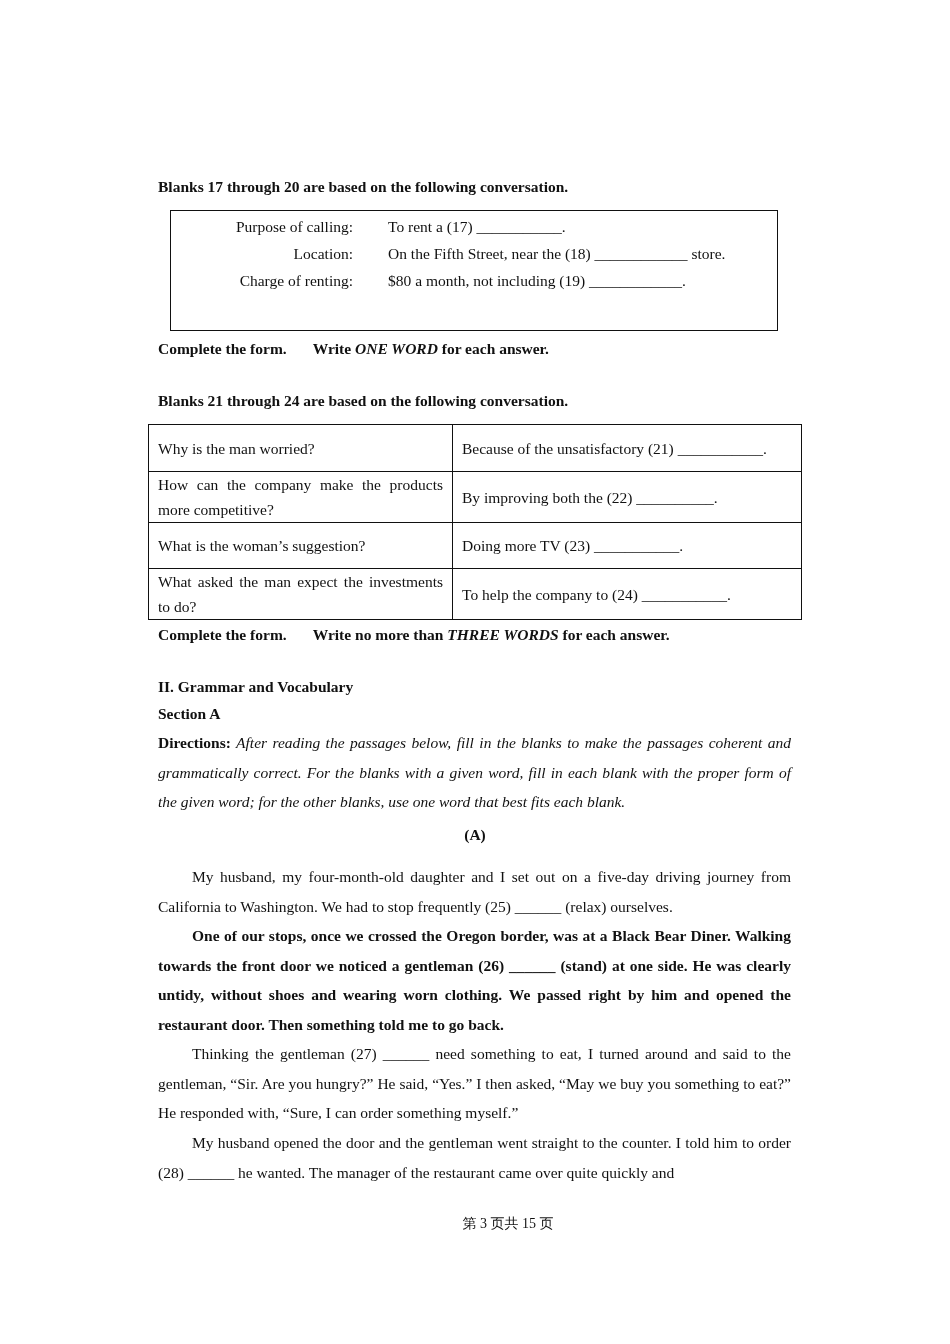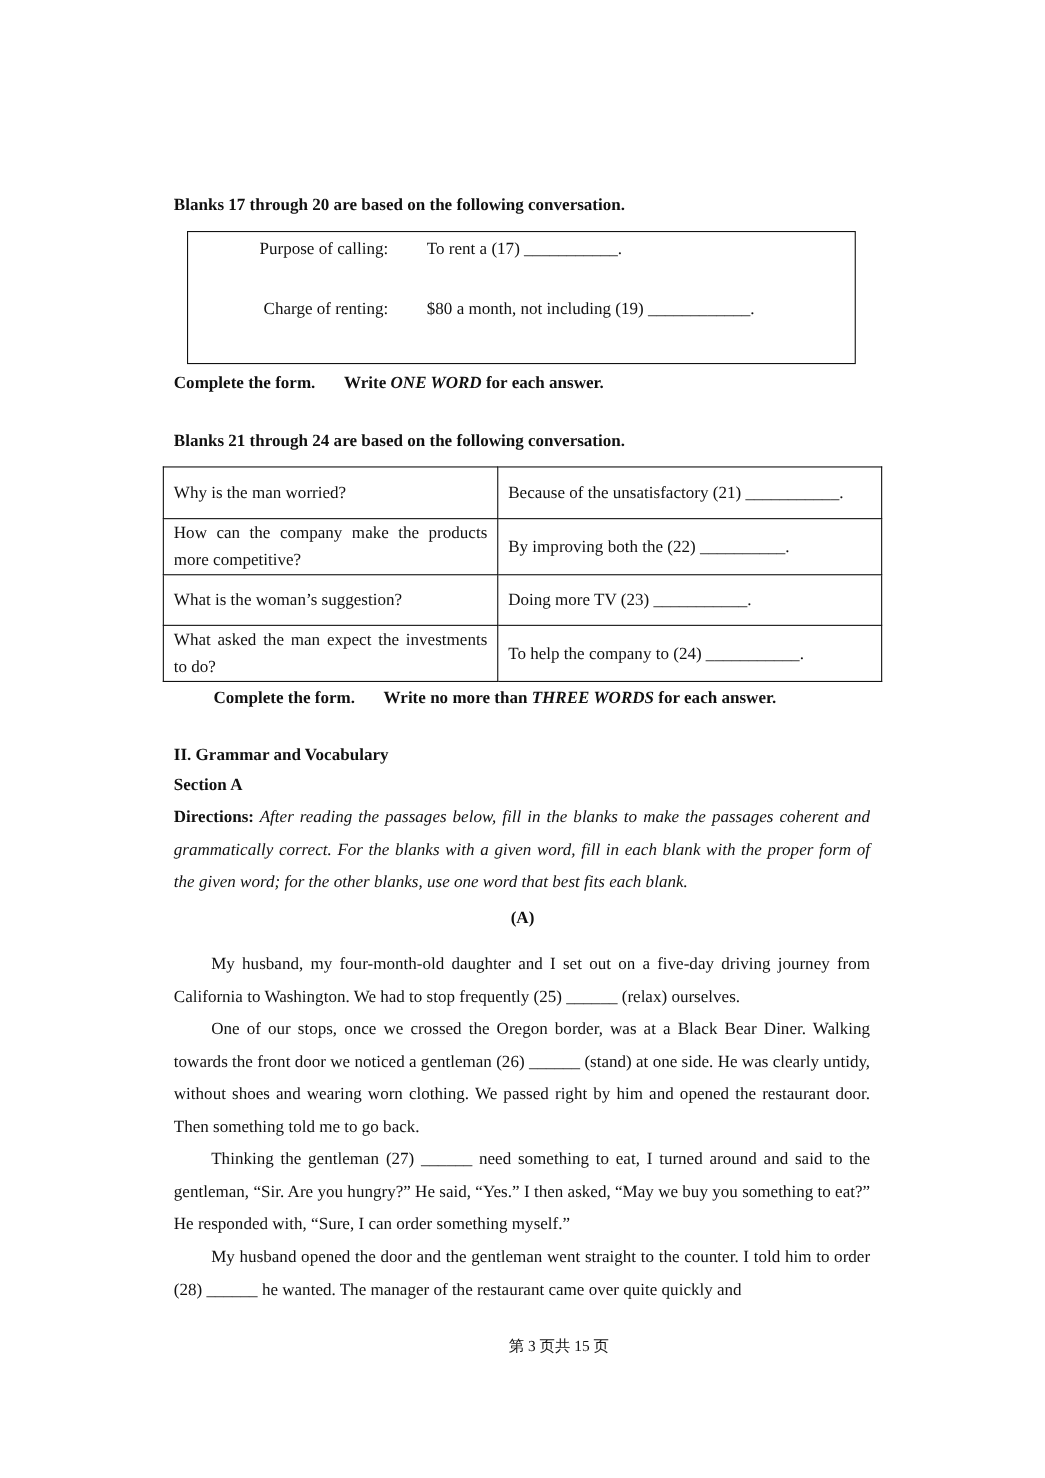--- a/index.html
+++ b/index.html
@@ -27,20 +27,24 @@
 </head>
 <body>
 
 <div class="abs heading" style="top:178px;">Blanks 17 through 20 are based on the following conversation.</div>
 
 <div class="abs box1">
   <div class="row" style="top:7px;">
     <span class="lab">Purpose of calling:</span>
     <span class="val">To rent a (17) ___________.</span>
   </div>
+  <div class="row" style="top:34px;">
+    <span class="lab">Location:</span>
+    <span class="val">On the Fifth Street, near the (18) ____________ store.</span>
+  </div>
   <div class="row" style="top:61px;">
     <span class="lab">Charge of renting:</span>
     <span class="val">$80 a month, not including (19) ____________.</span>
   </div>
 </div>
 
 <div class="abs" style="left:158px; top:340px;">
   <span class="bold">Complete the form.</span><span style="display:inline-block;width:26px;"></span><span class="bold">Write </span><span class="bold it">ONE WORD</span><span class="bold"> for each answer.</span>
 </div>
 
@@ -60,28 +64,28 @@
     <td class="q">What is the woman’s suggestion?</td>
     <td>Doing more TV (23) ___________.</td>
   </tr>
   <tr class="r4">
     <td class="q">What asked the man expect the investments to do?</td>
     <td>To help the company to (24) ___________.</td>
   </tr>
 </tbody>
   </table>
 
-<div class="abs" style="left:158px; top:626px;margin-left:36px;">
+<div class="abs" style="left:158px; top:626px;">
   <span class="bold">Complete the form.</span><span style="display:inline-block;width:26px;"></span><span class="bold">Write no more than </span><span class="bold it">THREE WORDS</span><span class="bold"> for each answer.</span>
 </div>
 
 <div class="abs heading" style="top:678px;">II. Grammar and Vocabulary</div>
 <div class="abs heading" style="top:705px;">Section A</div>
 <div class="para" style="top:728px;"><span class="bold">Directions:</span><span class="it"> After reading the passages below, fill in the blanks to make the passages coherent and grammatically correct. For the blanks with a given word, fill in each blank with the proper form of the given word; for the other blanks, use one word that best fits each blank.</span></div>
 
 <div class="abs bold" style="left:0; width:950px; text-align:center; top:826px;">(A)</div>
 
 <div class="para indent" style="top:862px;">My husband, my four-month-old daughter and I set out on a five-day driving journey from California to Washington. We had to stop frequently (25) ______ (relax) ourselves.</div>
-<div class="para indent" style="top:921px;">One of our stops, once we crossed the Oregon border, was at a Black Bear Diner. Walking towards the front door we noticed a gentleman (26) ______ (stand) at one side. He was clearly untidy, without shoes and wearing worn clothing. We passed right by him and opened the restaurant door. Then something told me to go back.</div>
+<div class="para indent" style="top:921px;font-weight:bold;">One of our stops, once we crossed the Oregon border, was at a Black Bear Diner. Walking towards the front door we noticed a gentleman (26) ______ (stand) at one side. He was clearly untidy, without shoes and wearing worn clothing. We passed right by him and opened the restaurant door. Then something told me to go back.</div>
 <div class="para indent" style="top:1039px;">Thinking the gentleman (27) ______ need something to eat, I turned around and said to the gentleman, “Sir. Are you hungry?” He said, “Yes.” I then asked, “May we buy you something to eat?” He responded with, “Sure, I can order something myself.”</div>
 <div class="para indent" style="top:1128px;">My husband opened the door and the gentleman went straight to the counter. I told him to order (28) ______ he wanted. The manager of the restaurant came over quite quickly and</div>
 
 <div class="footer">第 3 页共 15 页</div>
 
 </body></html>

